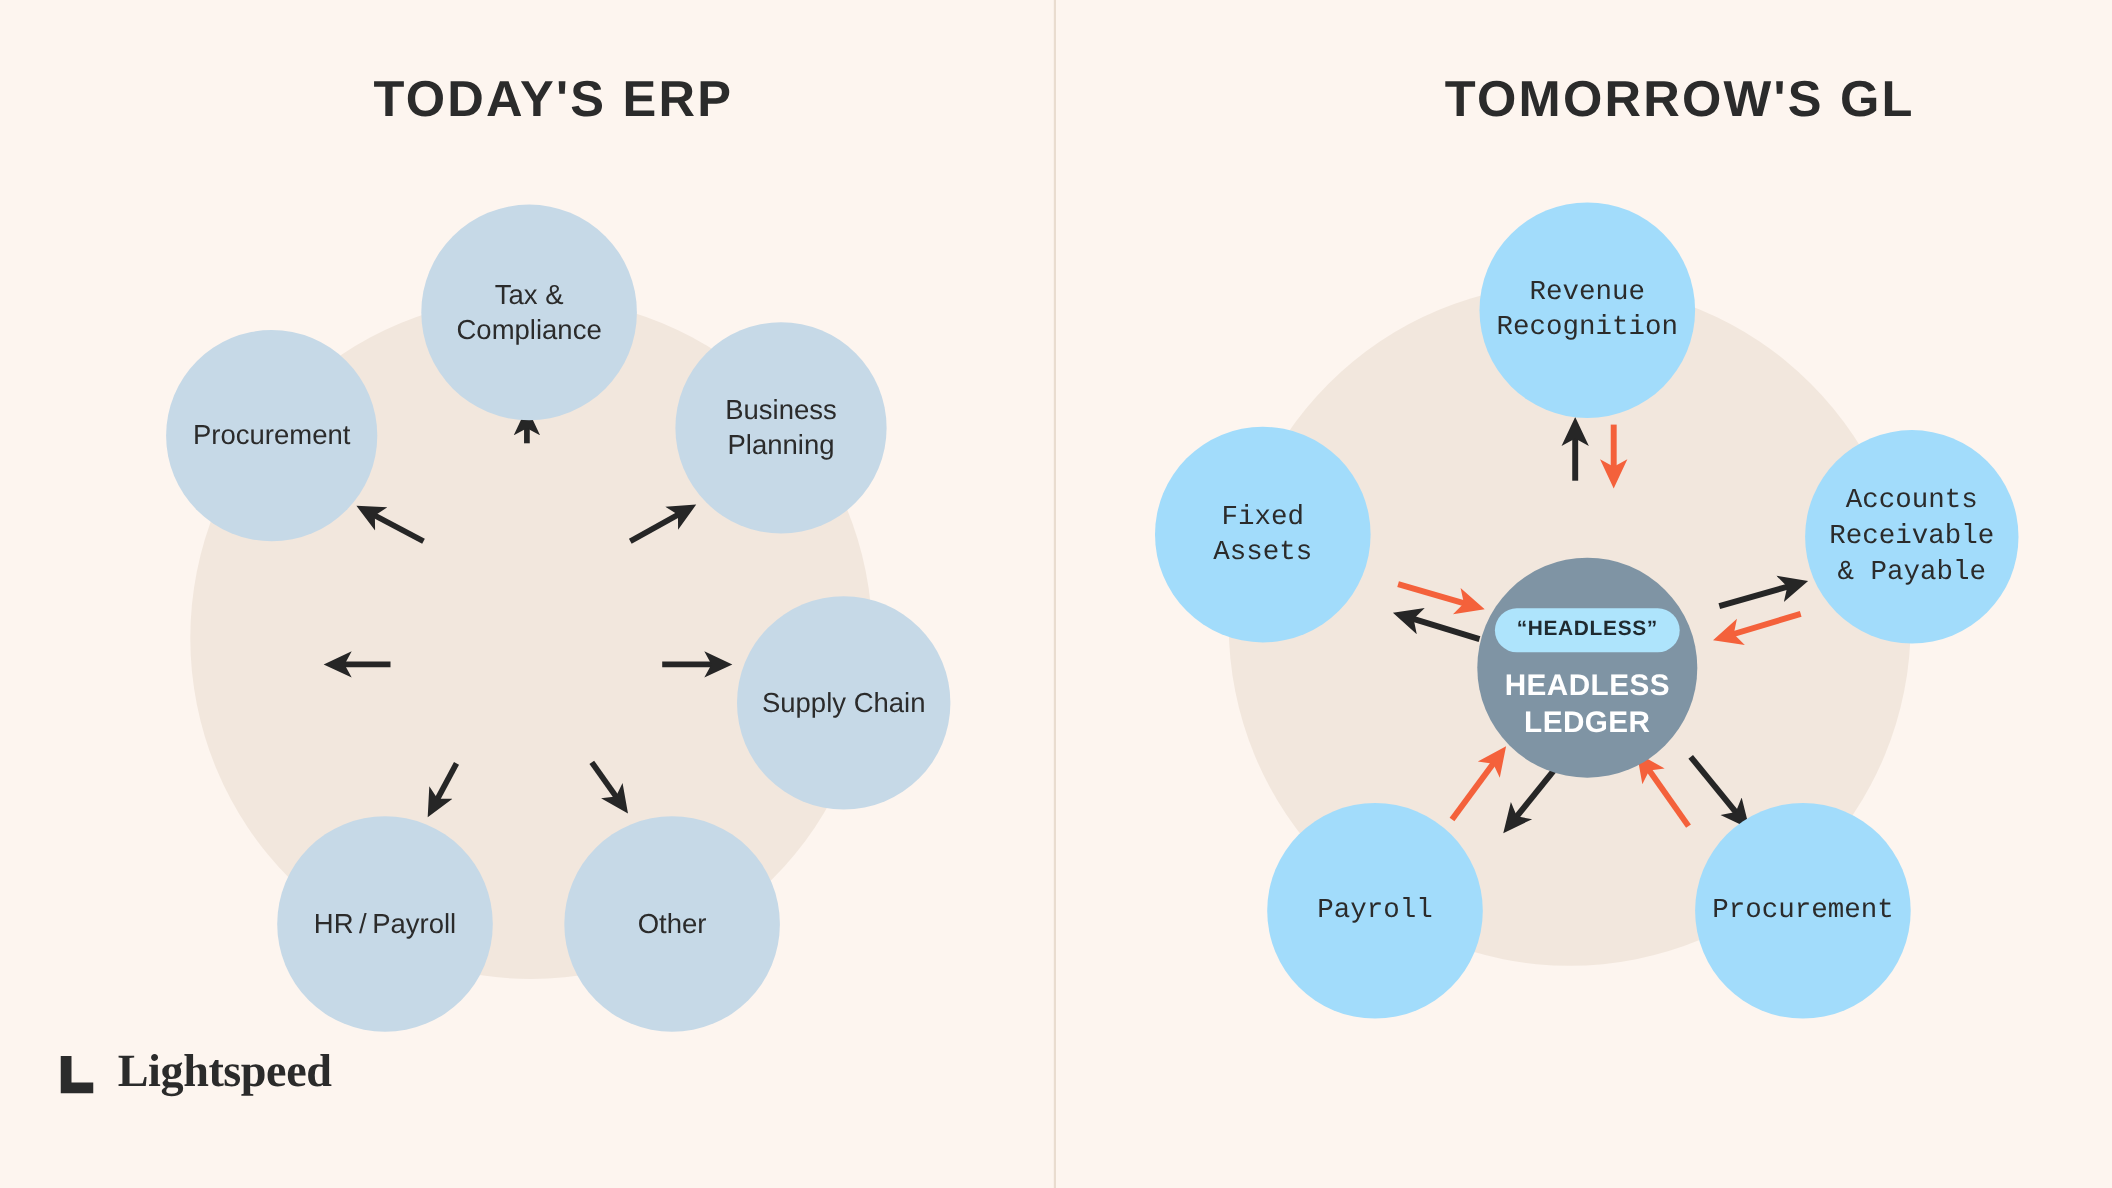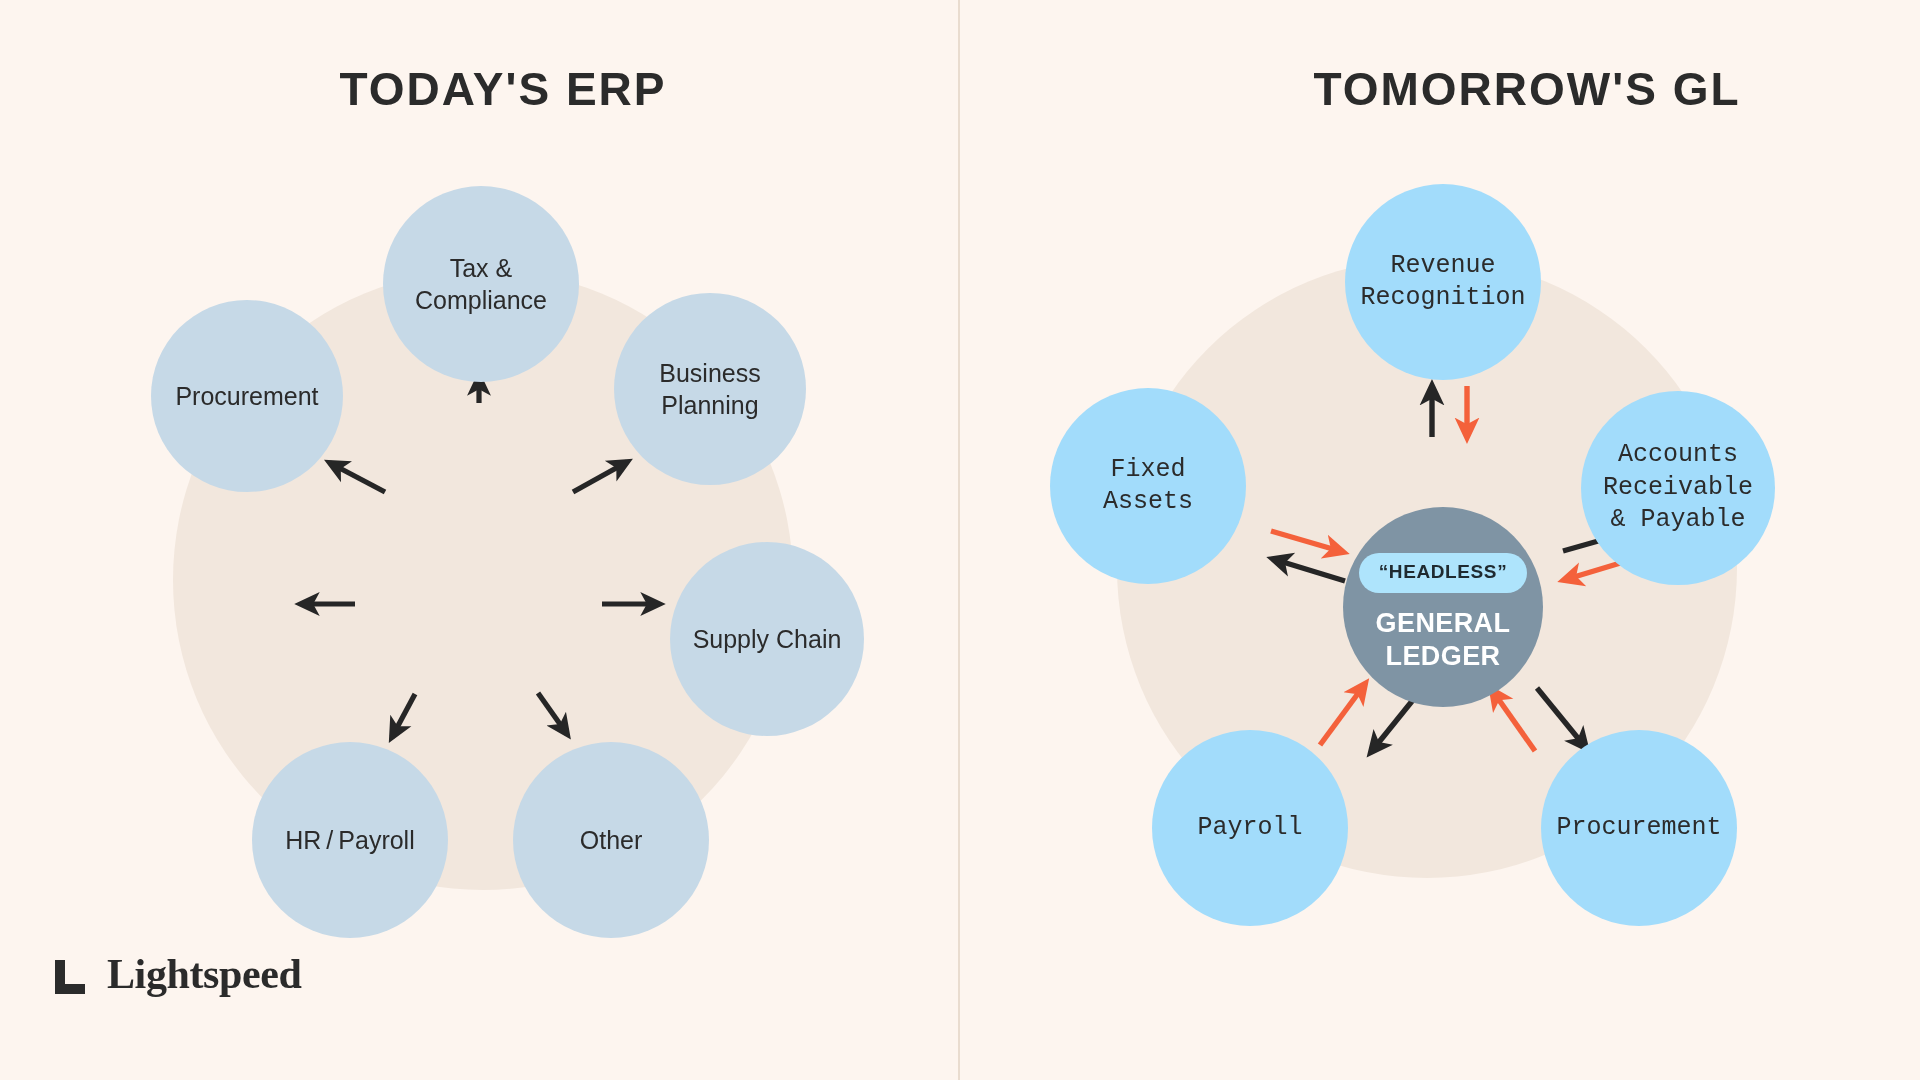--- a/index.html
+++ b/index.html
@@ -199,33 +199,33 @@
       </g>
       <g stroke="#f4613b" marker-end="url(#headO)">
         <line x1="1535" y1="751" x2="1492" y2="690"></line>
       </g>
     </g>
   </svg>
 
   <div class="node hub-gl" style="left:1343px; top:507px; width:200px; height:200px;">
     <span class="headless-pill">“HEADLESS”</span>
     <span class="gl-title">
-      <span>GENERAL</span><br>
+      <span>HEADLESS</span><br>
       <span>LEDGER</span>
     </span>
   </div>
 
   <div class="node satellite-right" style="left:1345px; top:184px; width:196px; height:196px;">
     <span>
       <span>Revenue</span><br>
       <span>Recognition</span>
     </span>
   </div>
 
-  <div class="node satellite-right" style="left:1581px; top:391px; width:194px; height:194px;">
+  <div class="node satellite-right" style="left:1641px; top:391px; width:194px; height:194px;">
     <span>
       <span>Accounts</span><br>
       <span>Receivable</span><br>
       <span>&amp; Payable</span>
     </span>
   </div>
 
   <div class="node satellite-right" style="left:1541px; top:730px; width:196px; height:196px;">
     <span>Procurement</span>
   </div>

